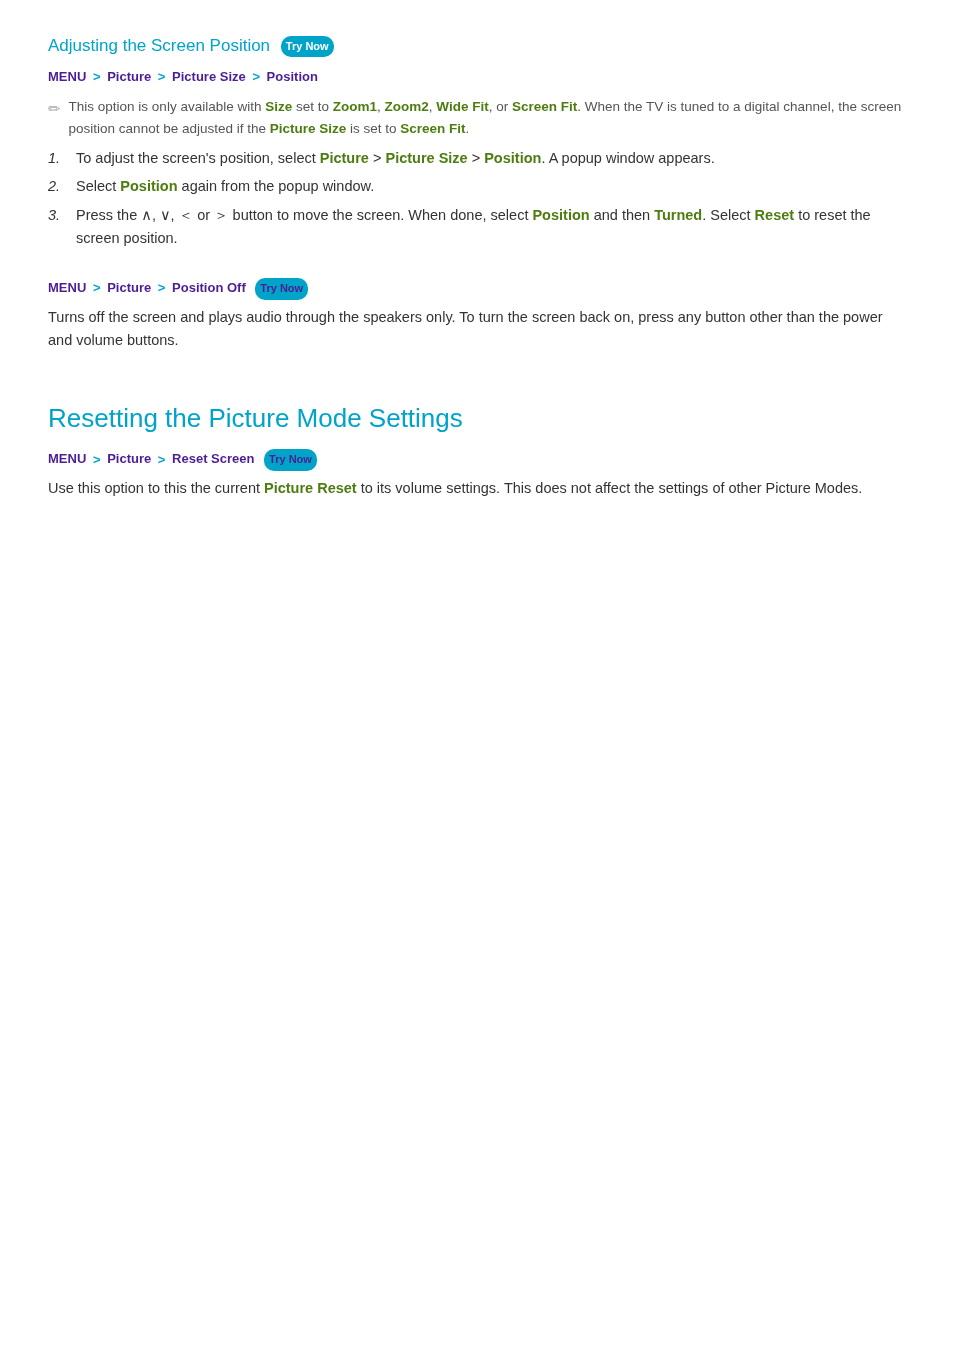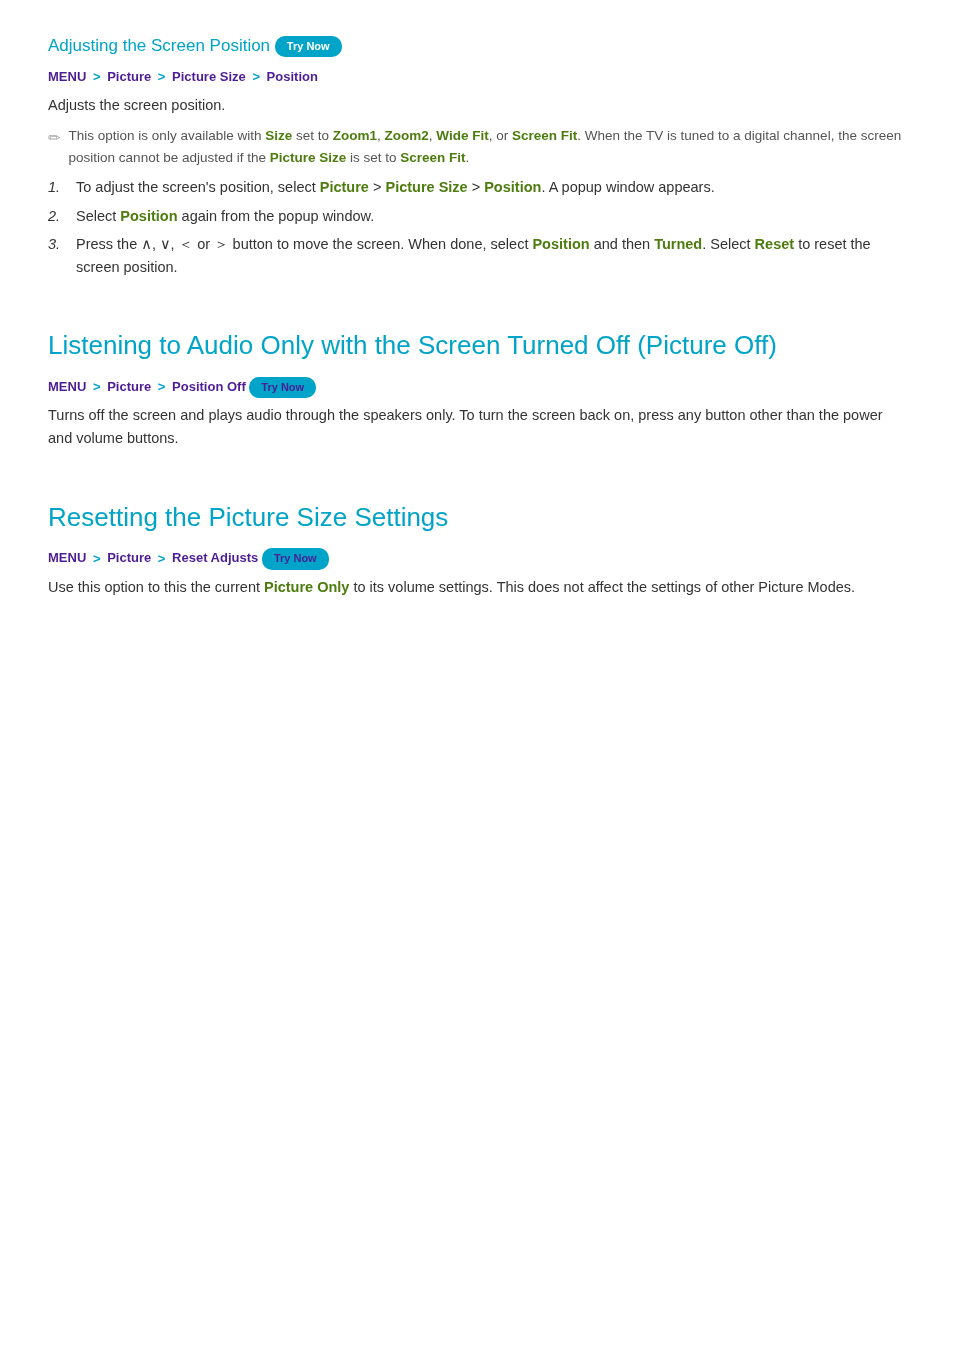--- a/index.html
+++ b/index.html
@@ -78,22 +78,23 @@
     }
 
     .highlight { color: #4d7c0f; font-weight: 600; }
 
     .try-now-badge {
       display: inline-block;
       background-color: #00a4c8;
       color: #fff;
       font-size: 11px;
       font-weight: 600;
-      padding: 2px 12px;
+      padding: 2px 5px;
       border-radius: 10px;
+      margin-left: 6px;
       vertical-align: middle;
       white-space: nowrap;
     }
   </style>
 </head>
 <body>
 
 <div class="section">
   <div class="section-title-small">
     <span>Adjusting the Screen Position</span>
@@ -103,21 +104,20 @@
   <div class="breadcrumb">
     <span>MENU</span>
     <span class="sep">&gt;</span>
     <span>Picture</span>
     <span class="sep">&gt;</span>
     <span>Picture Size</span>
     <span class="sep">&gt;</span>
     <span>Position</span>
   </div>
 
-  <p class="body-text">Adjusts the screen position.</p>
 
   <div class="note">
     <span class="note-icon">✏</span>
     <span>
       This option is only available with <strong class="highlight">Size</strong> set to <strong class="highlight">Zoom1</strong>, <strong class="highlight">Zoom2</strong>, <strong class="highlight">Wide Fit</strong>, or <strong class="highlight">Screen Fit</strong>. When the TV is tuned to a digital channel, the screen position cannot be adjusted if the <strong class="highlight">Picture Size</strong> is set to <strong class="highlight">Screen Fit</strong>.
     </span>
   </div>
 
   <ol class="ol-list">
     <li>
@@ -135,46 +135,43 @@
     <li>
       <span class="ol-num">3.</span>
       <span>
         Press the ∧, ∨, ＜ or ＞ button to move the screen. When done, select <span class="highlight">Position</span> and then <span class="highlight">Turned</span>. Select <span class="highlight">Reset</span> to reset the screen position.
       </span>
     </li>
   </ol>
 </div>
 
 <div class="section">
-  <div class="section-title-large">
-    <span>Listening to Audio Only with the Screen Turned Off (Picture Off)</span>
-  </div>
 
   <div class="breadcrumb">
     <span>MENU</span>
     <span class="sep">&gt;</span>
     <span>Picture</span>
     <span class="sep">&gt;</span>
     <span>Position Off</span>
     <span class="try-now-badge">Try Now</span>
   </div>
 
   <p class="body-text">Turns off the screen and plays audio through the speakers only. To turn the screen back on, press any button other than the power and volume buttons.</p>
 </div>
 
 <div class="section">
   <div class="section-title-large">
-    <span>Resetting the Picture Size Settings</span>
+    <span>Resetting the Picture Mode Settings</span>
   </div>
 
   <div class="breadcrumb">
     <span>MENU</span>
     <span class="sep">&gt;</span>
     <span>Picture</span>
     <span class="sep">&gt;</span>
-    <span>Reset Adjusts</span>
+    <span>Reset Screen</span>
     <span class="try-now-badge">Try Now</span>
   </div>
 
   <p class="body-text">
-    <span>Use this option to this the current </span><span class="highlight">Picture Only</span><span> to its volume settings. This does not affect the settings of other Picture Modes.</span>
+    <span>Use this option to this the current </span><span class="highlight">Picture Reset</span><span> to its volume settings. This does not affect the settings of other Picture Modes.</span>
   </p>
 </div>
 
 </body></html>

